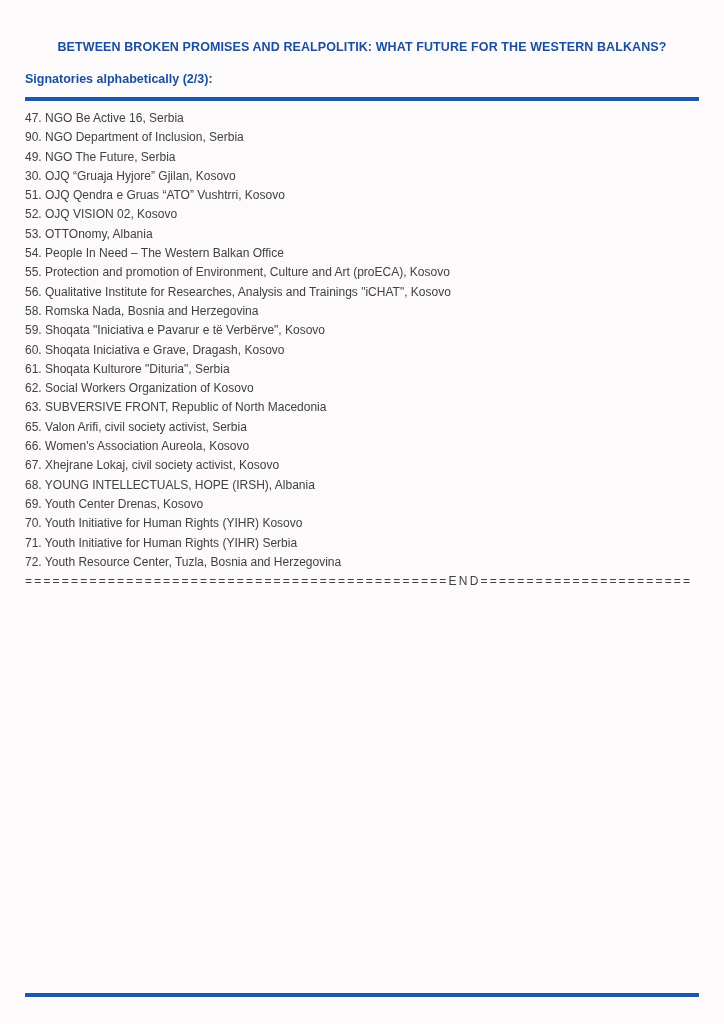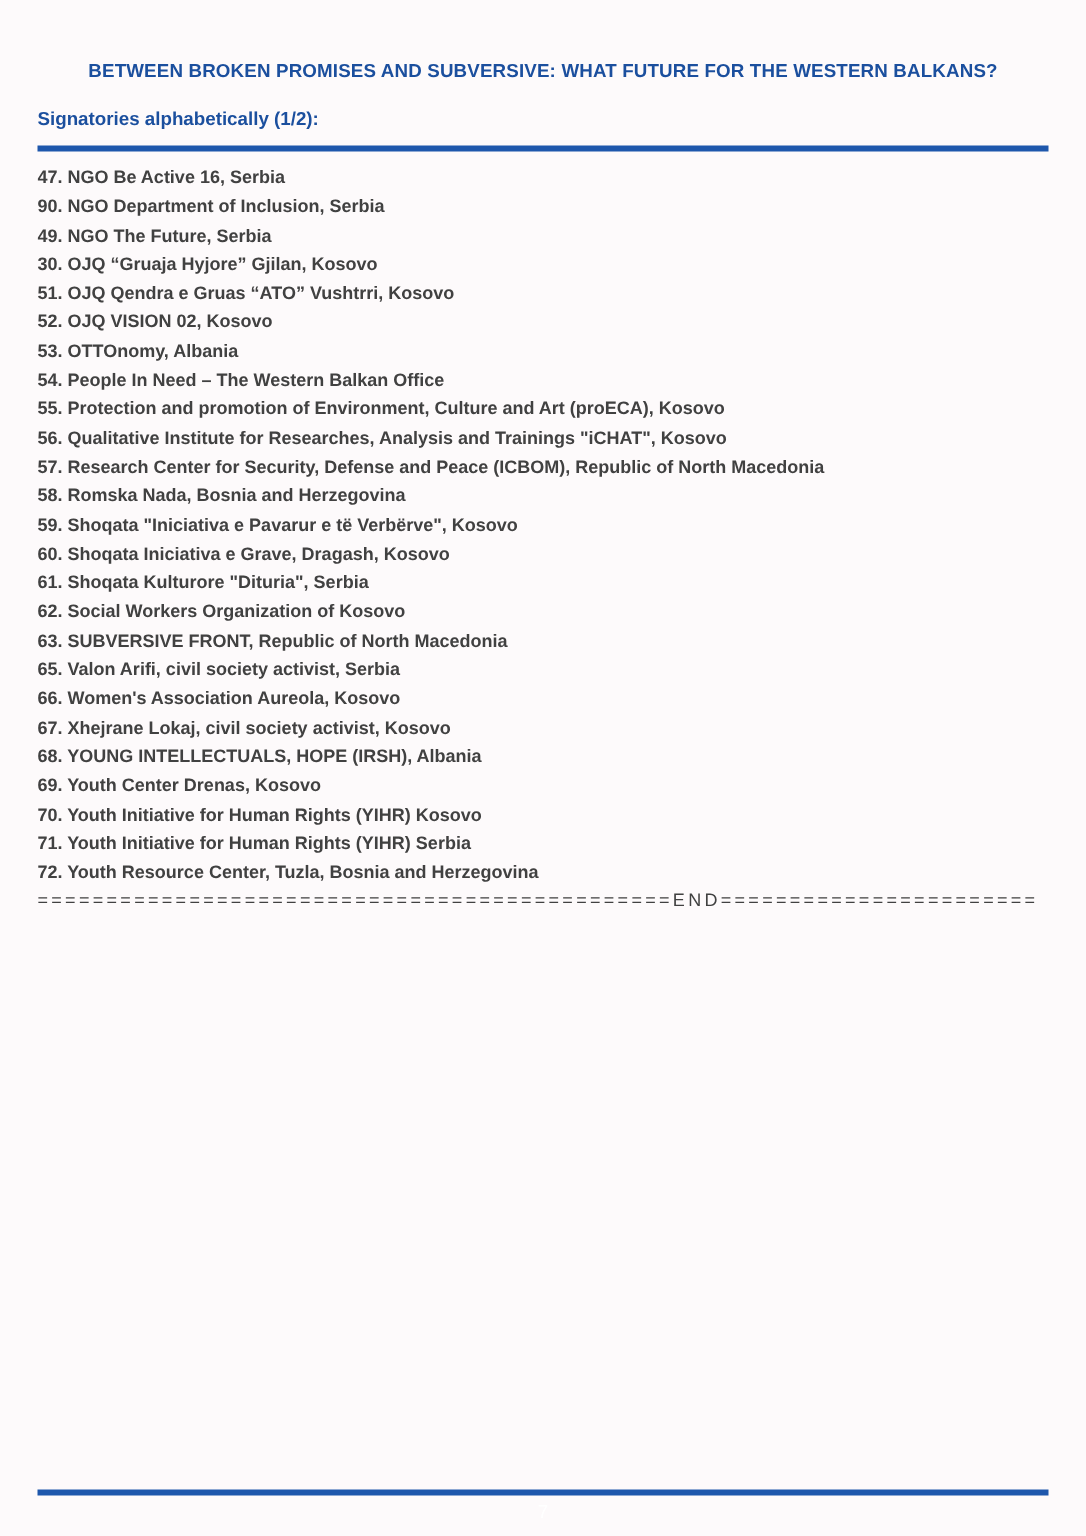--- a/index.html
+++ b/index.html
@@ -56,21 +56,20 @@
     list-style: none;
     margin: 8px 0 0 0;
     padding: 0;
     font-size: 12px;
     line-height: 19.3px;
     color: #414141;
   }
   .sig-item {
     white-space: nowrap;
     overflow: hidden;
-    font-weight: bold;
   }
   .end-line {
     font-size: 12px;
     line-height: 19.3px;
     letter-spacing: 2.2px;
     white-space: nowrap;
     overflow: hidden;
     color: #414141;
   }
   .page-number {
@@ -82,38 +81,37 @@
     color: #FFFFFF;
     font-size: 12.5px;
     line-height: 14px;
   }
 </style>
 </head>
 <body>
 
 <div class="page">
 
-  <h1 class="doc-title">BETWEEN BROKEN PROMISES AND SUBVERSIVE: WHAT FUTURE FOR THE WESTERN BALKANS?</h1>
+  <h1 class="doc-title">BETWEEN BROKEN PROMISES AND REALPOLITIK: WHAT FUTURE FOR THE WESTERN BALKANS?</h1>
 
-  <h2 class="section-heading">Signatories alphabetically (1/2):</h2>
+  <h2 class="section-heading">Signatories alphabetically (2/3):</h2>
 
   <div class="rule rule-top"></div>
 
   <ol class="signatories">
       <li class="sig-item">47. NGO Be Active 16, Serbia</li>
       <li class="sig-item">90. NGO Department of Inclusion, Serbia</li>
       <li class="sig-item">49. NGO The Future, Serbia</li>
       <li class="sig-item">30. OJQ “Gruaja Hyjore” Gjilan, Kosovo</li>
       <li class="sig-item">51. OJQ Qendra e Gruas “ATO” Vushtrri, Kosovo</li>
       <li class="sig-item">52. OJQ VISION 02, Kosovo</li>
       <li class="sig-item">53. OTTOnomy, Albania</li>
       <li class="sig-item">54. People In Need – The Western Balkan Office</li>
       <li class="sig-item">55. Protection and promotion of Environment, Culture and Art (proECA), Kosovo</li>
       <li class="sig-item">56. Qualitative Institute for Researches, Analysis and Trainings "iCHAT", Kosovo</li>
-      <li class="sig-item">57. Research Center for Security, Defense and Peace (ICBOM), Republic of North Macedonia</li>
       <li class="sig-item">58. Romska Nada, Bosnia and Herzegovina</li>
       <li class="sig-item">59. Shoqata "Iniciativa e Pavarur e të Verbërve", Kosovo</li>
       <li class="sig-item">60. Shoqata Iniciativa e Grave, Dragash, Kosovo</li>
       <li class="sig-item">61. Shoqata Kulturore "Dituria", Serbia</li>
       <li class="sig-item">62. Social Workers Organization of Kosovo</li>
       <li class="sig-item">63. SUBVERSIVE FRONT, Republic of North Macedonia</li>
       <li class="sig-item">65. Valon Arifi, civil society activist, Serbia</li>
       <li class="sig-item">66. Women's Association Aureola, Kosovo</li>
       <li class="sig-item">67. Xhejrane Lokaj, civil society activist, Kosovo</li>
       <li class="sig-item">68. YOUNG INTELLECTUALS, HOPE (IRSH), Albania</li>

